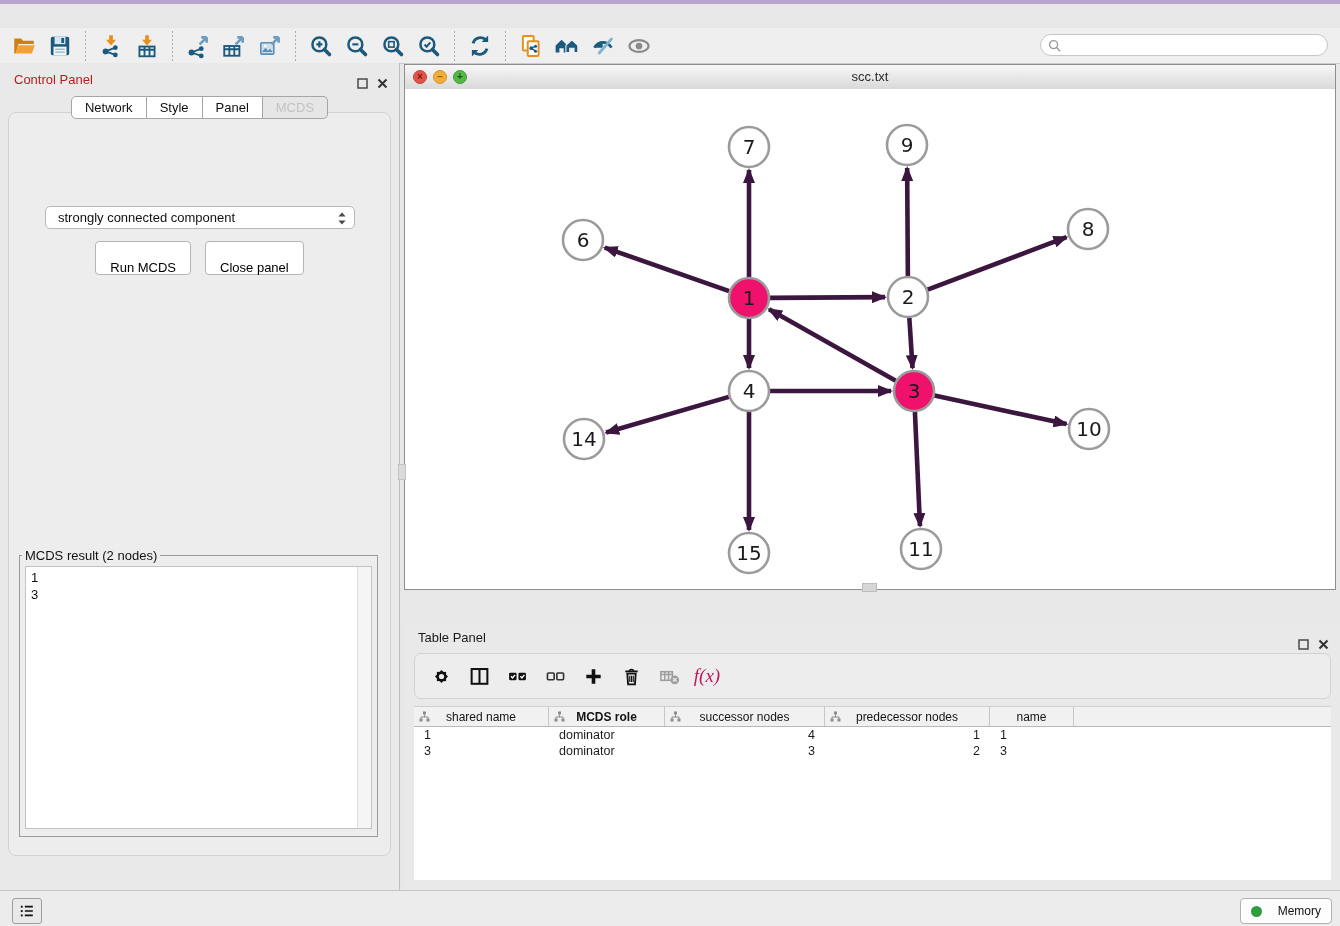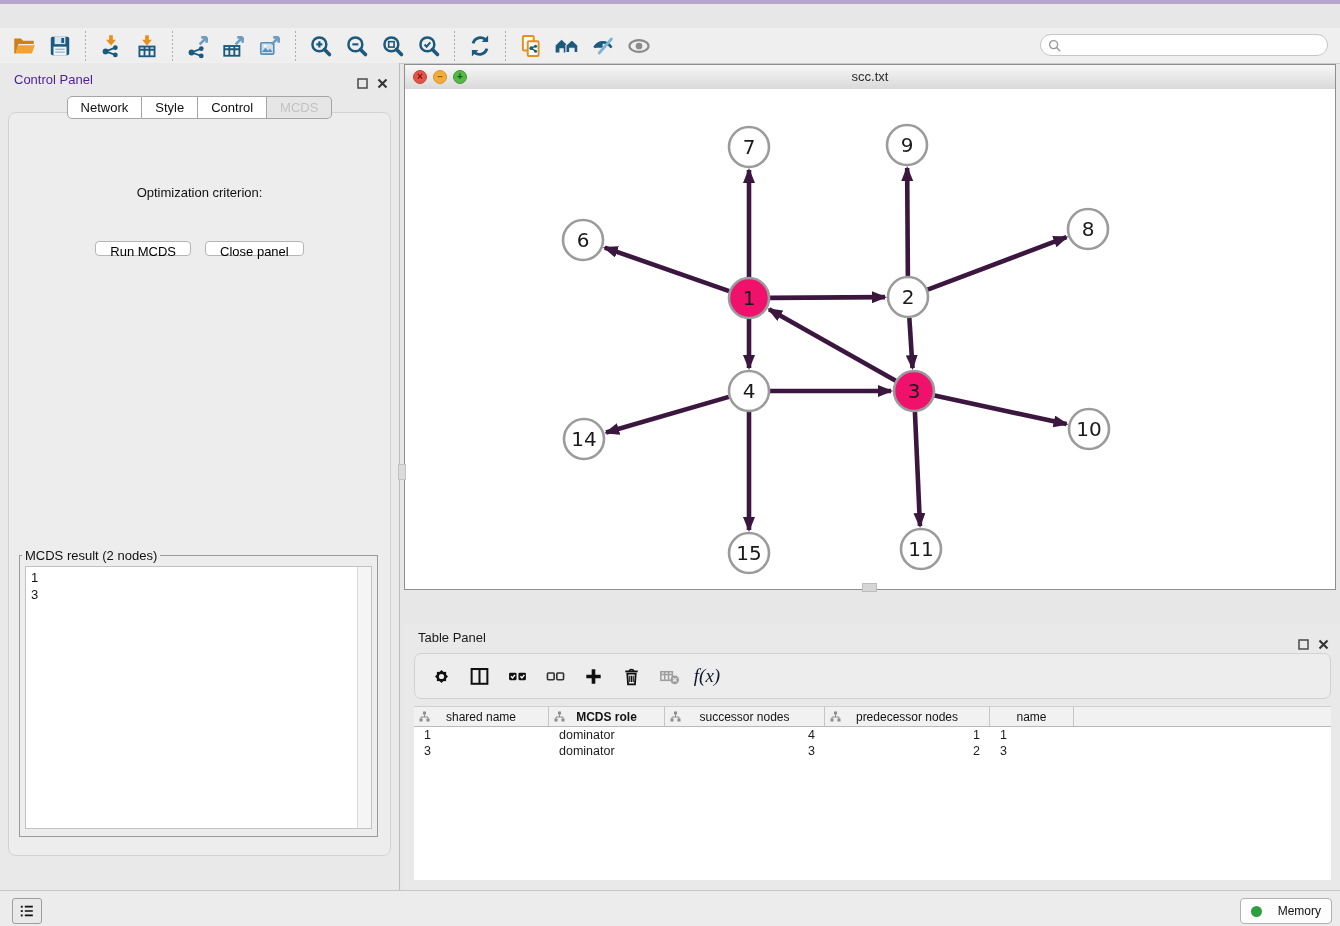--- a/index.html
+++ b/index.html
@@ -27,39 +27,39 @@
           background-image:linear-gradient(#adadad 40%, transparent 40%);background-size:1px 4px;}
   #search-box{position:absolute;right:12px;top:6px;width:288px;height:22px;background:#fff;
               border:1px solid #c6c6c6;border-radius:12px;box-sizing:border-box;}
   #search-box svg{position:absolute;left:7px;top:4px;}
   #search-input{position:absolute;left:26px;top:1px;width:250px;height:18px;border:none;outline:none;
                 font-size:12px;background:transparent;font-family:"Liberation Sans",sans-serif;}
 
   
   #control-panel{position:absolute;left:0;top:63px;width:400px;height:827px;background:#e9e9e9;
                  border-right:1px solid #bdbdbd;box-sizing:border-box;}
-  #cp-title{position:absolute;left:14px;top:9px;font-size:13px;color:#4c1d95;}
+  #cp-title{position:absolute;left:14px;top:9px;font-size:13px;color:#b91c1c;}
   .panel-float{position:absolute;right:31px;top:12px;}
   .panel-close{position:absolute;right:11px;top:12px;}
   .tabs-row{position:absolute;display:flex;justify-content:center;left:0;right:0;z-index:3;}
   .tab{height:21px;line-height:21px;padding:0 13px;font-size:13px;background:#fff;
        border:1px solid #a5a5a5;border-left:none;color:#111;cursor:default;white-space:nowrap;}
   .tab:first-child{border-left:1px solid #a5a5a5;border-radius:5px 0 0 5px;}
   .tab:last-child{border-radius:0 5px 5px 0;}
   .tab.active{background:#e6e6e6;color:#c2c2c2;}
   #cp-tabs{top:33px;}
   #cp-box{position:absolute;left:8px;right:8px;top:49px;bottom:34px;background:#ededed;
           border:1px solid #d2d2d2;border-radius:8px;}
   #opt-label{position:absolute;left:0;right:0;top:72px;text-align:center;font-size:13px;}
   #opt-select{position:absolute;left:36px;top:93px;width:310px;height:23px;background:#fff;
               border:1px solid #b9b9b9;border-radius:5px;box-sizing:border-box;font-size:13px;}
   #opt-select .sel-text{position:absolute;left:12px;top:3px;}
   #opt-select svg{position:absolute;right:6px;top:3px;}
   #cp-buttons{position:absolute;left:0;right:0;top:128px;display:flex;justify-content:center;gap:14px;}
-  .mac-btn{height:15px;line-height:19px;padding:0 14px;background:#fff;border:1px solid #b5b5b5;
+  .mac-btn{height:15px;line-height:19px;padding:16px 14px;background:#fff;border:1px solid #b5b5b5;
            border-radius:4px;font-size:13px;font-family:"Liberation Sans",sans-serif;cursor:default;}
   #mcds-result{position:absolute;left:6px;right:8px;top:431px;bottom:14px;
                border:1px solid #9a9a9a;margin:4px;padding:0;}
   #mcds-result legend{font-size:13px;padding:0 3px;margin-left:2px;}
   #result-area{position:absolute;left:5px;right:5px;top:3px;bottom:7px;background:#fff;
                border:1px solid #c2c2c2;overflow:hidden;}
   #result-lines{position:absolute;left:5px;top:2px;font-size:13px;line-height:17px;color:#111;}
   #result-scroll{position:absolute;right:0;top:0;bottom:0;width:13px;background:#f5f5f5;
                  border-left:1px solid #dcdcdc;}
 
@@ -83,21 +83,21 @@
                border:1px solid #c2c2c2;z-index:4;}
 
   
   #table-panel{position:absolute;left:404px;top:624px;width:936px;height:296px;background:#e9e9e9;}
   #tp-title{position:absolute;left:14px;top:6px;font-size:13px;color:#1a1a1a;}
   #tp-toolbar{position:absolute;left:10px;right:9px;top:29px;height:46px;background:#ededed;
               border:1px solid #d2d2d2;border-radius:7px;display:flex;align-items:center;
               padding-left:10px;box-sizing:border-box;gap:6px;}
   .tpt-btn{width:32px;height:32px;display:flex;align-items:center;justify-content:center;cursor:default;}
   .tpt-btn svg{width:23px;height:23px;}
-  .tpt-fx{font-family:"Liberation Serif",serif;font-style:italic;font-size:19px;color:#0f172a;}
+  .tpt-fx{font-family:"Liberation Serif",serif;font-style:italic;font-size:19px;color:#be185d;}
   #data-table{position:absolute;left:10px;right:9px;top:82px;height:173px;background:#fff;
               border-top:1px solid #d0d0d0;}
   #table-header{display:flex;height:19px;border-bottom:1px solid #b9b9b9;background:#f1f1f1;}
   .th-cell{position:relative;box-sizing:border-box;border-right:1px solid #c6c6c6;height:19px;
            font-size:12px;display:flex;align-items:center;justify-content:center;color:#141414;}
   .th-cell svg{position:absolute;left:5px;top:4px;}
   .tr-row{display:flex;height:16px;align-items:center;}
   .td-cell{box-sizing:border-box;font-size:12.5px;color:#1c1c1c;padding:0 10px;white-space:nowrap;}
   #tp-tabs{top:271px;}
 
@@ -273,25 +273,31 @@
         </svg>
     </span>
     <span class="panel-close">
       <svg width="11" height="11" viewBox="0 0 11 11">
           <path d="M1.5 1.5l8 8M9.5 1.5l-8 8" stroke="#333" stroke-width="2.1"></path>
         </svg>
     </span>
     <div id="cp-tabs" class="tabs-row">
         <div class="tab">Network</div>
         <div class="tab">Style</div>
-        <div class="tab">Control</div>
+        <div class="tab">Panel</div>
         <div class="tab active">MCDS</div>
       </div>
     <div id="cp-box">
-      <div id="opt-label">Optimization criterion:</div>
+      <div id="opt-select">
+        <span class="sel-text">strongly connected component</span>
+        <svg width="12" height="17" viewBox="0 0 12 17">
+          <path d="M2.4 6.4L6 2.4l3.6 4z" fill="#4a4a4a"></path>
+            <path d="M2.4 10.6L6 14.6l3.6-4z" fill="#4a4a4a"></path>
+        </svg>
+      </div>
       <div id="cp-buttons">
         <button class="mac-btn">Run MCDS</button>
         <button class="mac-btn">Close panel</button>
       </div>
       <fieldset id="mcds-result">
         <legend>MCDS result (2 nodes)</legend>
         <div id="result-area">
           <div id="result-lines">
               <div>1</div>
               <div>3</div>

